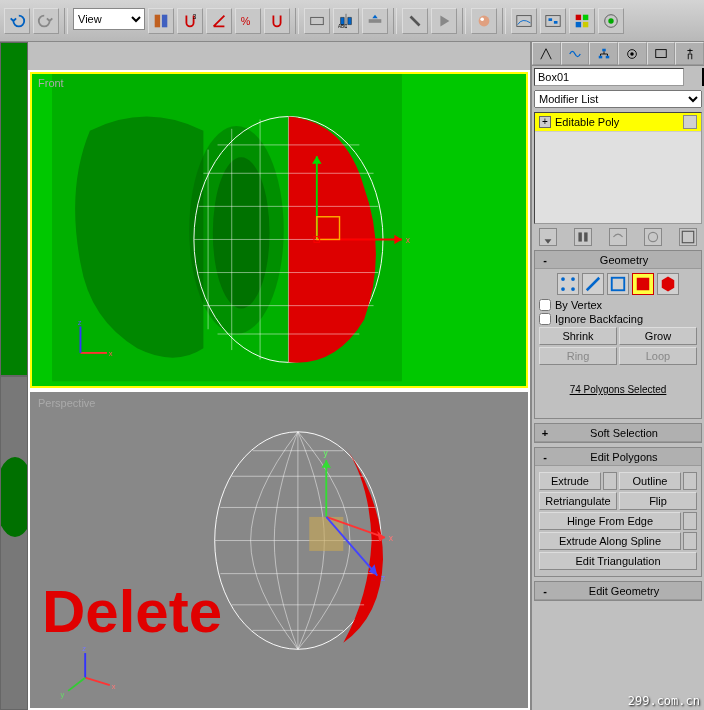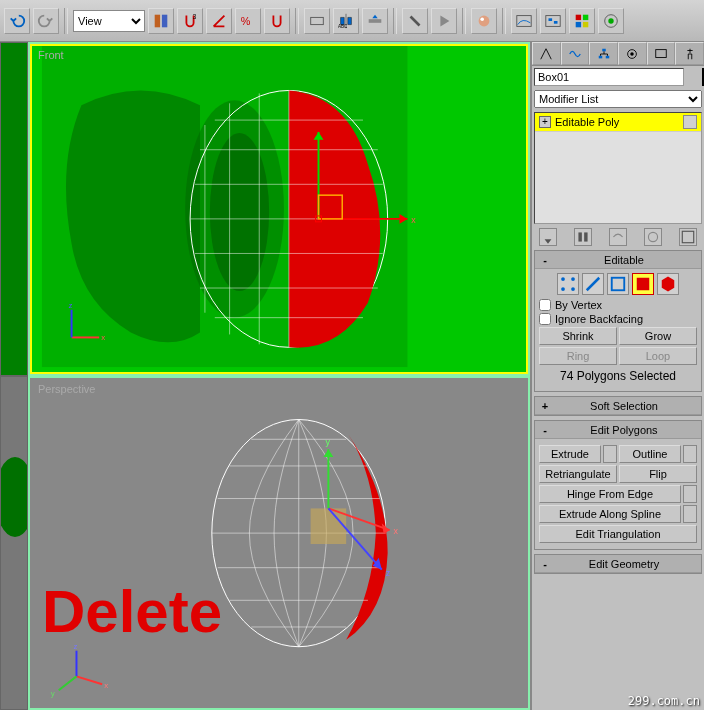--- a/index.html
+++ b/index.html
@@ -1,25 +1,25 @@
 <!DOCTYPE html>
 <html><head>
 <meta charset="utf-8">
 <style>
 * { box-sizing: border-box; margin: 0; padding: 0; }
 body { font-family: "MS Sans Serif", Arial, sans-serif; font-size: 11px; background: #c0c0c0; width: 704px; height: 710px; overflow: hidden; position: relative; }
 
-.toolbar { height: 42px; background: linear-gradient(#d4d4d4, #b8b8b8); border-bottom: 1px solid #888; display: flex; align-items: center; padding: 2px 4px; gap: 3px; }
+.toolbar { height: 42px; background: linear-gradient(#d4d4d4, #b8b8b8); border-bottom: 1px solid #888; display: flex; align-items: flex-start; padding: 8px 4px; gap: 3px; }
 .tb-btn { width: 26px; height: 26px; background: #c8c8c8; border: 1px solid #999; border-top-color: #ddd; border-left-color: #ddd; display: flex; align-items: center; justify-content: center; cursor: pointer; }
 .tb-btn svg { width: 18px; height: 18px; }
 .tb-sel { height: 22px; font-size: 11px; background: #fff; border: 1px solid #888; }
 .tb-sep { width: 4px; height: 26px; border-left: 1px solid #999; border-right: 1px solid #ddd; margin: 0 2px; }
 
 .main { display: flex; height: 668px; }
-.viewports { flex: 1; display: flex; flex-direction: column; background: #86efac; }
+.viewports { flex: 1; display: flex; flex-direction: column; background: #ffffff; margin-top: 28px; }
 .vp { position: relative; border: 2px solid #888; margin: 2px; flex: 1; overflow: hidden; }
 .vp.active { border-color: #ffff00; }
 .vp-label { position: absolute; top: 3px; left: 6px; color: #aaa; font-size: 11px; z-index: 10; }
 .vp-front { background: #00c800; }
 .vp-persp { background: #888; }
 
 .side-strip { width: 28px; background: #a0a0a0; display: flex; flex-direction: column; }
 .side-strip .vp-fragment { flex: 1; background: #008000; border: 1px solid #666; overflow: hidden; }
 .side-strip .vp-fragment.gray { background: #787878; }
 
@@ -52,21 +52,21 @@
 .subobj.active { background: #ffff40; border-color: #cc0000; }
 
 .checkbox-row { display: flex; align-items: center; gap: 4px; margin: 2px 0; }
 .checkbox-row input { width: 12px; height: 12px; }
 
 .btn-row { display: flex; gap: 2px; margin: 2px 0; }
 .btn { flex: 1; height: 18px; background: #c8c8c8; border: 1px solid #888; border-top-color: #ddd; border-left-color: #ddd; font-size: 11px; cursor: pointer; }
 .btn.disabled { color: #888; }
 .spin-btn { width: 14px; height: 18px; background: #c8c8c8; border: 1px solid #888; cursor: pointer; display: flex; flex-direction: column; }
 
-.status-txt { text-align: center; margin: 4px 0; font-size: 12px; }
+.status-txt { text-align: center; margin: 19px 0; font-size: 10px; text-decoration: underline; }
 
 .overlay-text { position: absolute; left: 10px; bottom: 60px; font-size: 60px; font-weight: bold; color: #e00000; font-family: Arial; z-index: 50; }
 .watermark { position: absolute; right: 4px; bottom: 2px; color: #fff; font-size: 12px; font-family: monospace; z-index: 60; text-shadow: 1px 1px 2px #000; }
 </style>
 </head>
 <body>
 
 <div class="toolbar">
   <div class="tb-btn">
       <svg viewBox="0 0 20 20">
@@ -349,21 +349,21 @@
       <div class="sb">
           <svg viewBox="0 0 14 14">
             <rect x="2" y="2" width="10" height="10" fill="none" stroke="#555"></rect>
           </svg>
         </div>
     </div>
 
     <div class="rollout">
       <div class="rollout-hdr">
           <span class="pm">-</span>
-          <span class="title">Editable</span>
+          <span class="title">Geometry</span>
         </div>
       <div class="rollout-body">
         <div class="subobj-row">
           <div class="subobj">
               <svg viewBox="0 0 16 16">
                 <circle cx="4" cy="4" r="1.5" fill="#06c"></circle>
                 <circle cx="12" cy="4" r="1.5" fill="#06c"></circle>
                 <circle cx="4" cy="12" r="1.5" fill="#06c"></circle>
                 <circle cx="12" cy="12" r="1.5" fill="#06c"></circle>
               </svg>

